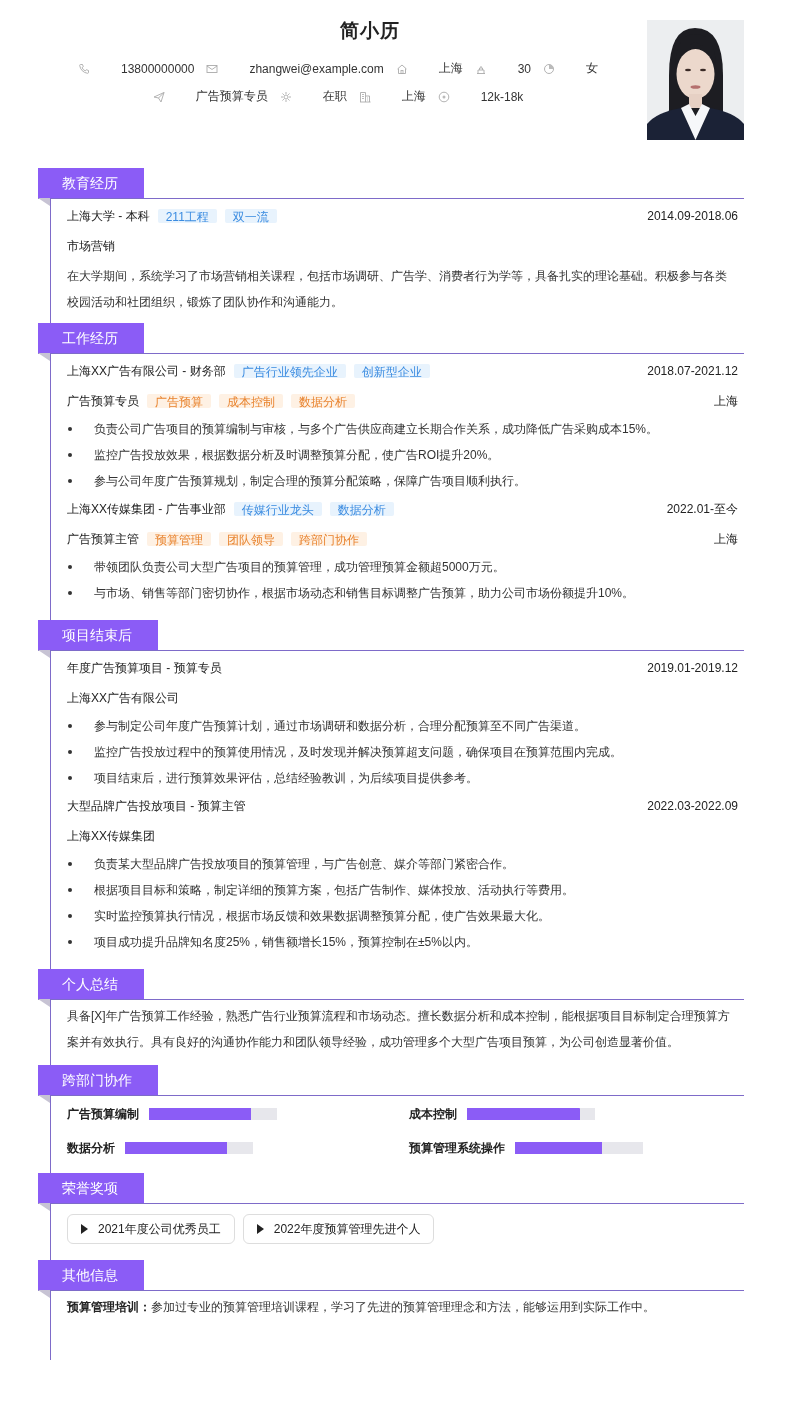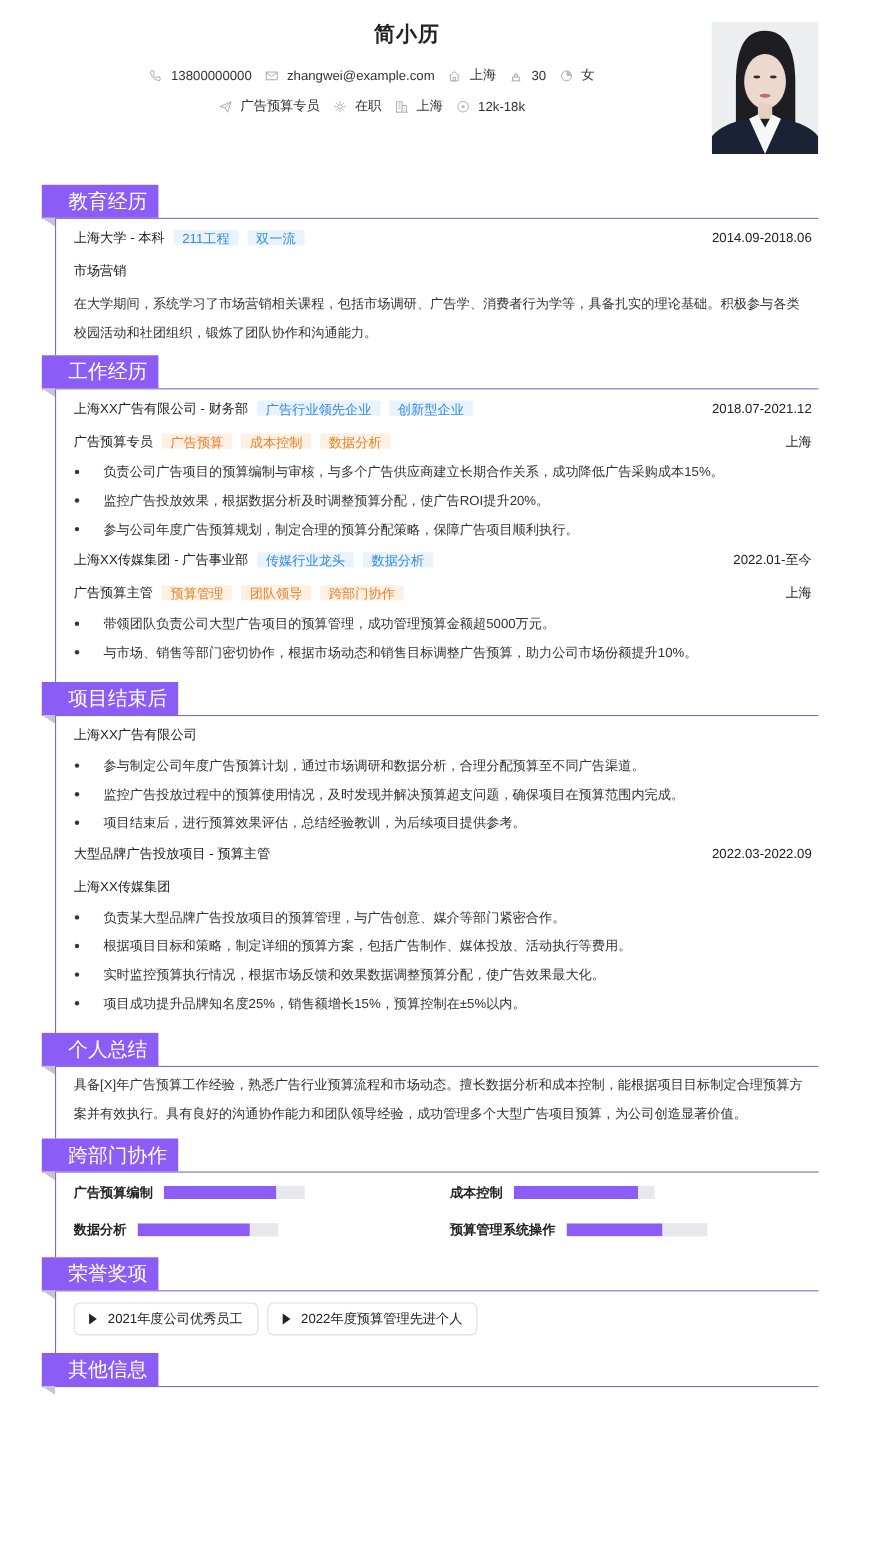--- a/index.html
+++ b/index.html
@@ -4,28 +4,28 @@
 <style>
   * { box-sizing: border-box; margin: 0; padding: 0; }
   html, body { width: 794px; height: 1413px; background: #fff; overflow: hidden; }
   body { font-family: "Liberation Sans", "DejaVu Sans", sans-serif; color: #222; font-size: 12px; position: relative; }
 
   .header { position: relative; height: 160px; }
   .name { position: absolute; top: 18px; left: 0; width: 676px; text-align: center; font-size: 19px; font-weight: bold; color: #222; letter-spacing: 1px; margin-left: 32px; }
   .info-row { position: absolute; left: 0; width: 676px; display: flex; justify-content: center; align-items: center; font-size: 12px; color: #333; }
   .info-row.r1 { top: 60px; }
   .info-row.r2 { top: 88px; }
-  .info-item { display: flex; align-items: center; margin: 0 6px; }
+  .info-item { display: flex; align-items: center; margin: 0 6px; gap: 23px; }
   .info-item .ic { width: 12px; height: 12px; margin-right: 8px; display: inline-block; color: #aaa; }
   .info-item .ic svg { width: 12px; height: 12px; display: block; }
   .photo { position: absolute; top: 20px; left: 647px; width: 97px; height: 120px; background: #eef0f2; overflow: hidden; }
 
   .section { position: relative; margin-left: 38px; width: 706px; }
   .sec-head { position: relative; height: 31px; border-bottom: 1px solid #7e6bc9; }
-  .sec-title { position: absolute; left: 0; top: 0; height: 30px; padding: 0 10px 0 24px; background: #8b5cf6; color: #fff; font-size: 18px; line-height: 30px; font-weight: normal; }
+  .sec-title { position: absolute; left: 0; top: 0; height: 30px; padding: 0 26px 0 24px; background: #8b5cf6; color: #fff; font-size: 14px; line-height: 30px; font-weight: normal; }
   .sec-fold { position: absolute; left: 0; top: 30px; width: 0; height: 0; border-top: 8px solid #c7c3d4; border-left: 12px solid transparent; }
   .sec-body { border-left: 1px solid #7e6bc9; margin-left: 12px; padding: 6px 0 8px 16px; }
 
   .row { display: flex; align-items: center; justify-content: space-between; height: 30px; }
   .row .left { display: flex; align-items: center; }
   .bold { font-weight: normal; font-size: 12px; color: #222; }
   .tag { display: inline-block; padding: 0 8px; height: 14px; line-height: 17px; font-size: 12px; margin-left: 8px; border-radius: 2px; }
   .tag.blue { background: #e8f3fd; color: #3a8be0; }
   .tag.orange { background: #fef1e4; color: #e8832e; }
   .para { line-height: 26px; font-size: 12px; color: #333; padding-right: 10px; }
@@ -228,20 +228,24 @@
 </div>
 
 <div class="section" style="top:8px;">
   <div class="sec-head">
     <div class="sec-title">项目结束后</div>
     <div class="sec-fold"></div>
   </div>
   <div class="sec-body" style="padding-top:2px;padding-bottom:14px;">
     <div>
       <div class="row">
+        <span class="bold">年度广告预算项目 - 预算专员</span>
+        <span class="bold" style="margin-right:6px;">2019.01-2019.12</span>
+      </div>
+      <div class="row">
         <span class="bold">上海XX广告有限公司</span>
       </div>
       <ul class="bullets">
         <li>参与制定公司年度广告预算计划，通过市场调研和数据分析，合理分配预算至不同广告渠道。</li>
         <li>监控广告投放过程中的预算使用情况，及时发现并解决预算超支问题，确保项目在预算范围内完成。</li>
         <li>项目结束后，进行预算效果评估，总结经验教训，为后续项目提供参考。</li>
       </ul>
     </div>
     <div>
       <div class="row">
@@ -323,13 +327,18 @@
       </div>
     </div>
   </div>
 </div>
 
 <div class="section" style="top:8px;">
   <div class="sec-head">
     <div class="sec-title">其他信息</div>
     <div class="sec-fold"></div>
   </div>
+  <div class="sec-body" style="padding-top:3px;padding-bottom:40px;">
+    <div class="other">
+      <b>预算管理培训：</b><span>参加过专业的预算管理培训课程，学习了先进的预算管理理念和方法，能够运用到实际工作中。</span>
+    </div>
+  </div>
 </div>
 
 </body></html>

